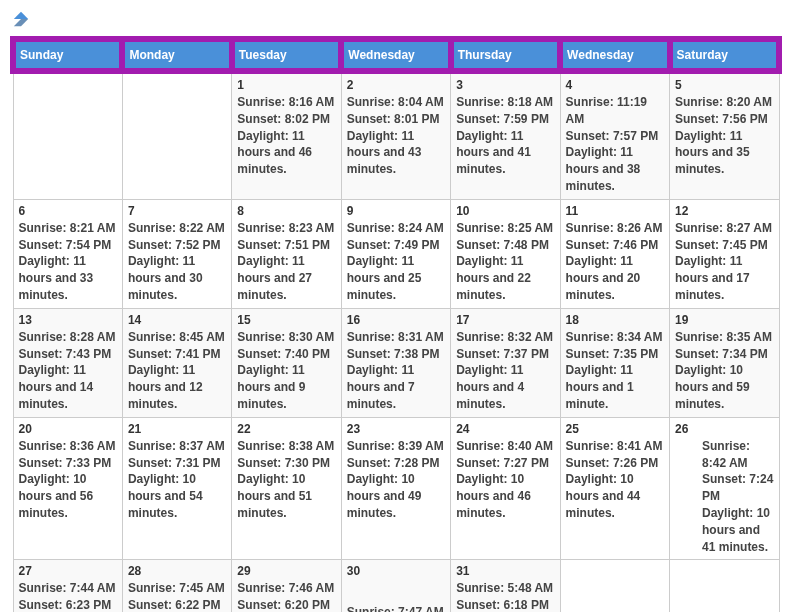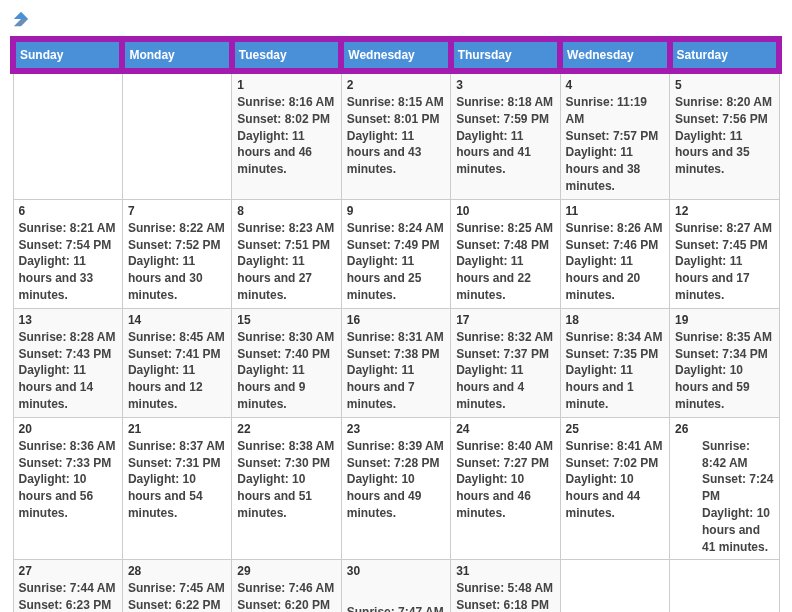--- a/index.html
+++ b/index.html
@@ -133,21 +133,21 @@
         <td class="empty-cell"></td>
         <td class="empty-cell"></td>
         <td>
           <span class="day-num">1</span>
           <div class="day-detail" style="white-space: pre-line;">Sunrise: 8:16 AM
 Sunset: 8:02 PM
 Daylight: 11 hours and 46 minutes.</div>
         </td>
         <td>
           <span class="day-num">2</span>
-          <div class="day-detail" style="white-space: pre-line;">Sunrise: 8:15 AM
+          <div class="day-detail" style="white-space: pre-line;">Sunrise: 8:04 AM
 Sunset: 8:01 PM
 Daylight: 11 hours and 43 minutes.</div>
         </td>
         <td>
           <span class="day-num">3</span>
           <div class="day-detail" style="white-space: pre-line;">Sunrise: 8:18 AM
 Sunset: 7:59 PM
 Daylight: 11 hours and 41 minutes.</div>
         </td>
         <td>
@@ -278,21 +278,21 @@
         </td>
         <td>
           <span class="day-num">24</span>
           <div class="day-detail" style="white-space: pre-line;">Sunrise: 8:40 AM
 Sunset: 7:27 PM
 Daylight: 10 hours and 46 minutes.</div>
         </td>
         <td>
           <span class="day-num">25</span>
           <div class="day-detail" style="white-space: pre-line;">Sunrise: 8:41 AM
-Sunset: 7:02 PM
+Sunset: 7:26 PM
 Daylight: 10 hours and 44 minutes.</div>
         </td>
         <td>
           <span class="day-num">26</span>
           <div class="day-detail" style="white-space: pre-line; margin-left: 27px;">Sunrise: 8:42 AM
 Sunset: 7:24 PM
 Daylight: 10 hours and 41 minutes.</div>
         </td>
       </tr>
       <tr>

